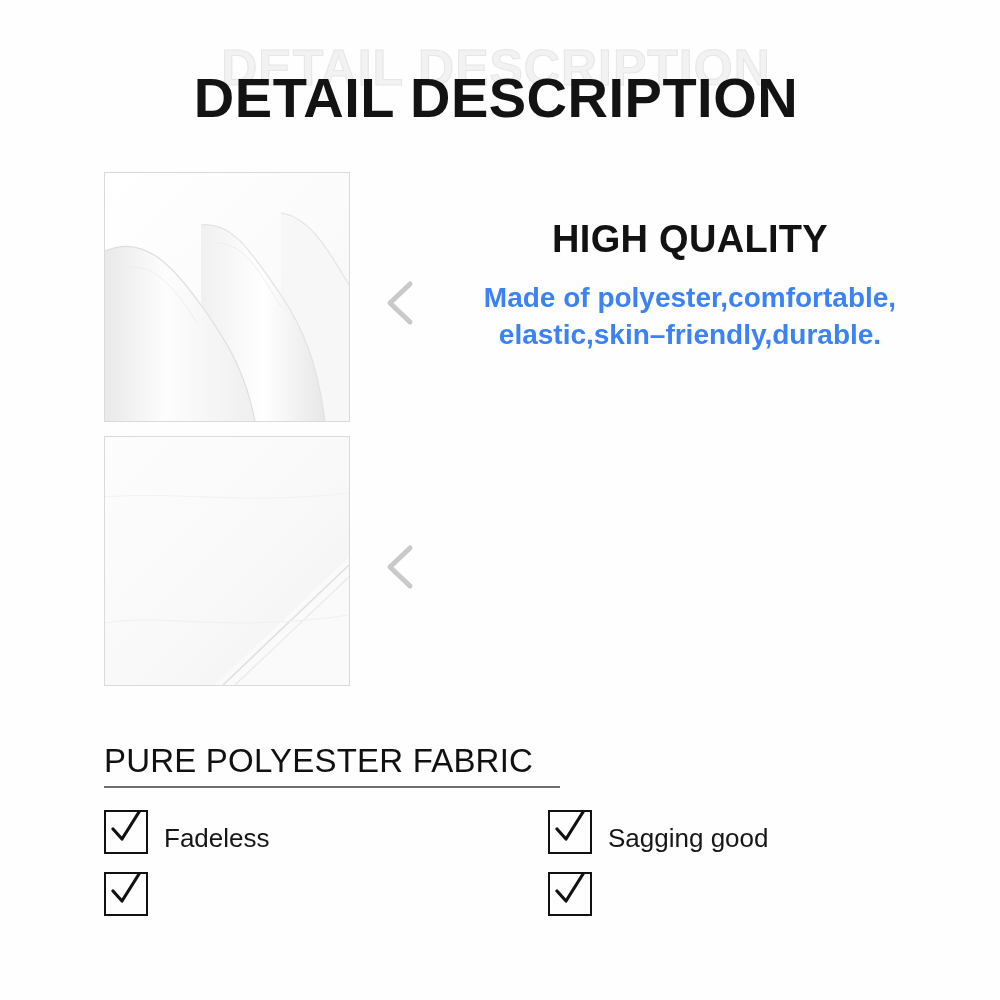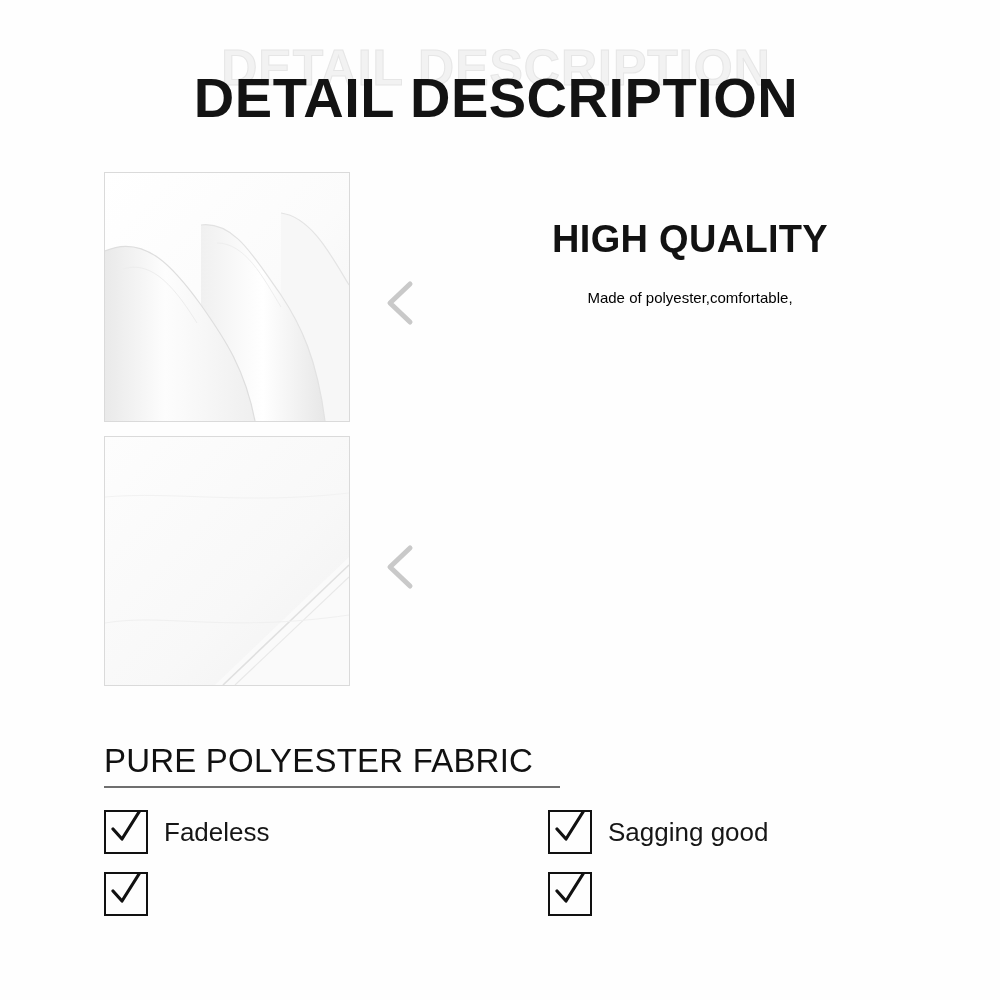--- a/index.html
+++ b/index.html
@@ -103,24 +103,24 @@
     font-size: 38px;
     font-weight: bold;
     letter-spacing: 0.3px;
     color: #121212;
     margin: 0 0 18px 0;
     white-space: nowrap;
   }
   .feature-2 .feature-heading { font-size: 37px; }
 
   .feature-desc {
-    font-size: 15px;
+    font-size: 28px;
     line-height: 37px;
-    color: #000000;
-    font-weight: 400;
+    color: #3b82f6;
+    font-weight: 700;
   }
   .feature-desc span { display: block; }
 
   
   .bottom {
     position: absolute;
     left: 0;
     top: 738px;
     width: 1000px;
   }
@@ -148,21 +148,21 @@
     left: 104px;
     top: 72px;
     width: 800px;
   }
   .check-row {
     display: flex;
     margin-bottom: 18px;
   }
   .check-item {
     display: flex;
-    align-items: center;
+    align-items: flex-end;
     width: 412px;
   }
   .check-item.second { width: auto; padding-left: 32px; }
   .checkbox {
     width: 40px;
     height: 40px;
     border: 2px solid #111111;
     margin-right: 16px;
     flex: 0 0 auto;
     position: relative;
@@ -221,20 +221,21 @@
     </div>
     <div class="arrow">
       <svg width="34" height="46" viewBox="0 0 34 46" aria-hidden="true">
         <polyline points="26,4 6,23 26,42" fill="none" stroke="#c9c9c9" stroke-width="5" stroke-linecap="round" stroke-linejoin="round"></polyline>
       </svg>
     </div>
     <div class="feature-text">
       <div class="feature-heading">HIGH QUALITY</div>
       <div class="feature-desc">
         <span>Made of polyester,comfortable,</span>
+        <span>elastic,skin–friendly,durable.</span>
       </div>
     </div>
   </div>
 
   <div class="feature feature-2">
     <div class="photo">
       <svg viewBox="0 0 244 248" preserveAspectRatio="none" aria-hidden="true">
         <defs>
           <linearGradient id="g2" x1="0" y1="0" x2="1" y2="1">
             <stop offset="0%" stop-color="#fdfdfd"></stop>

